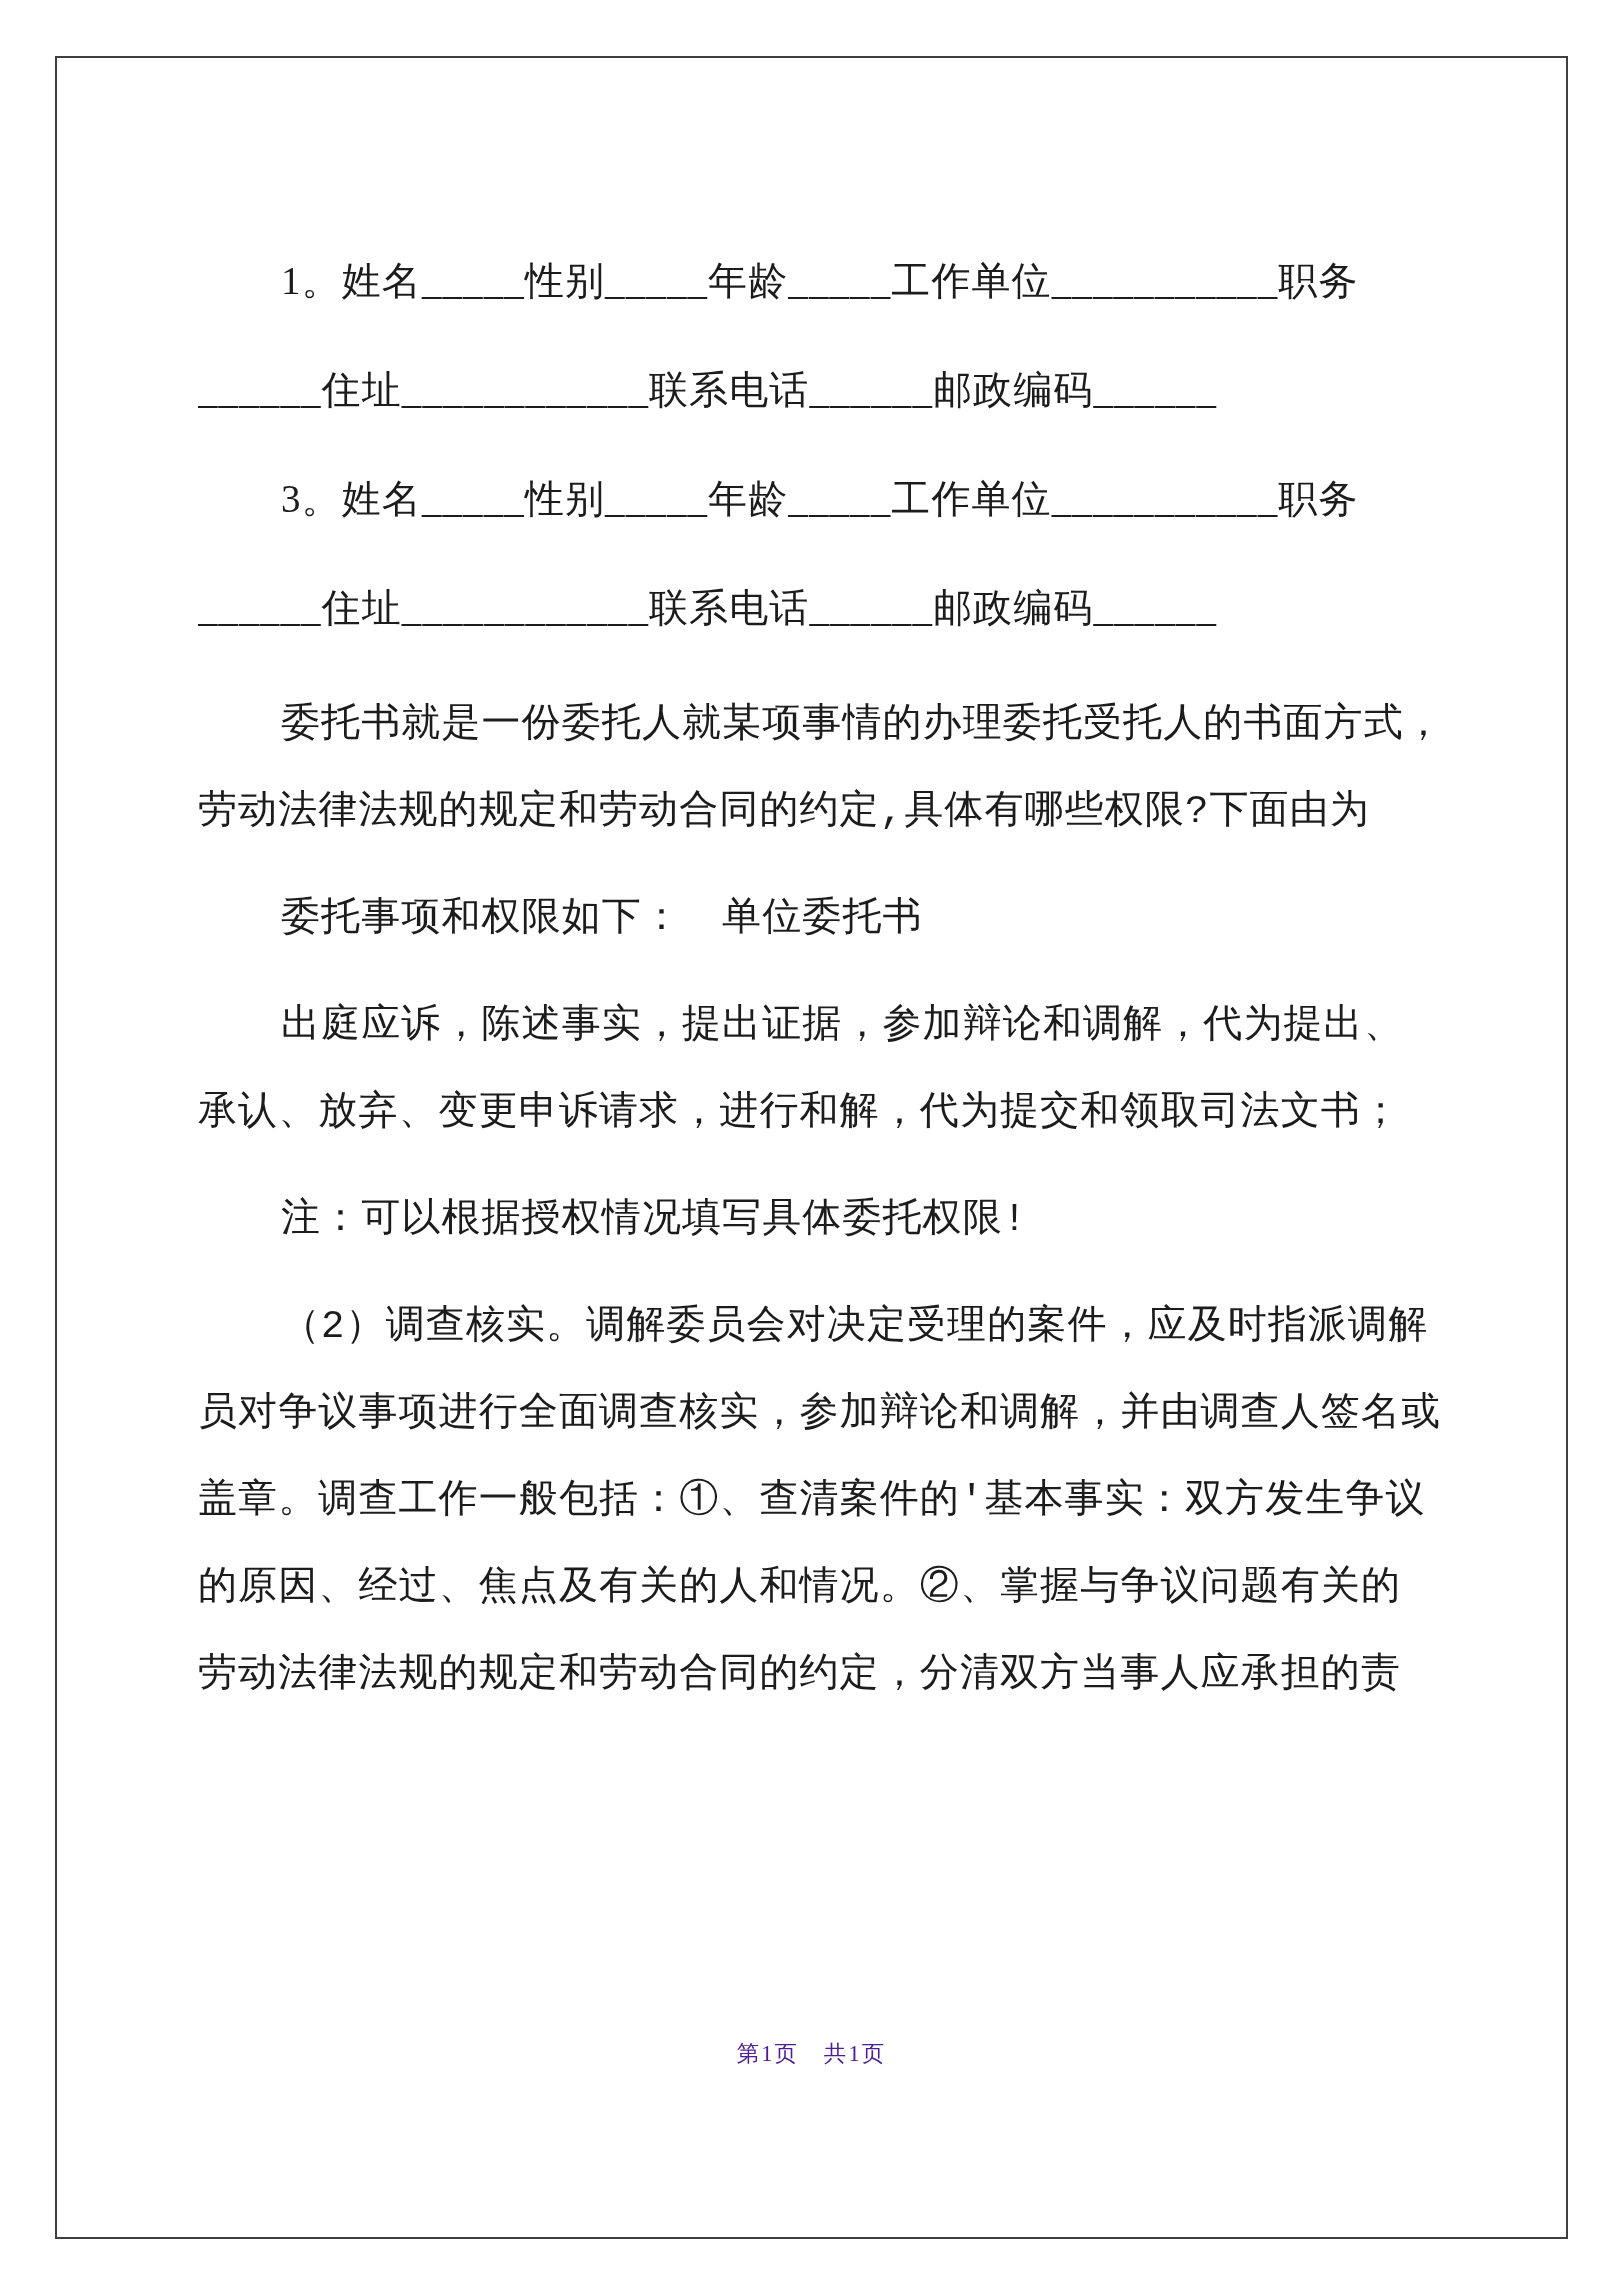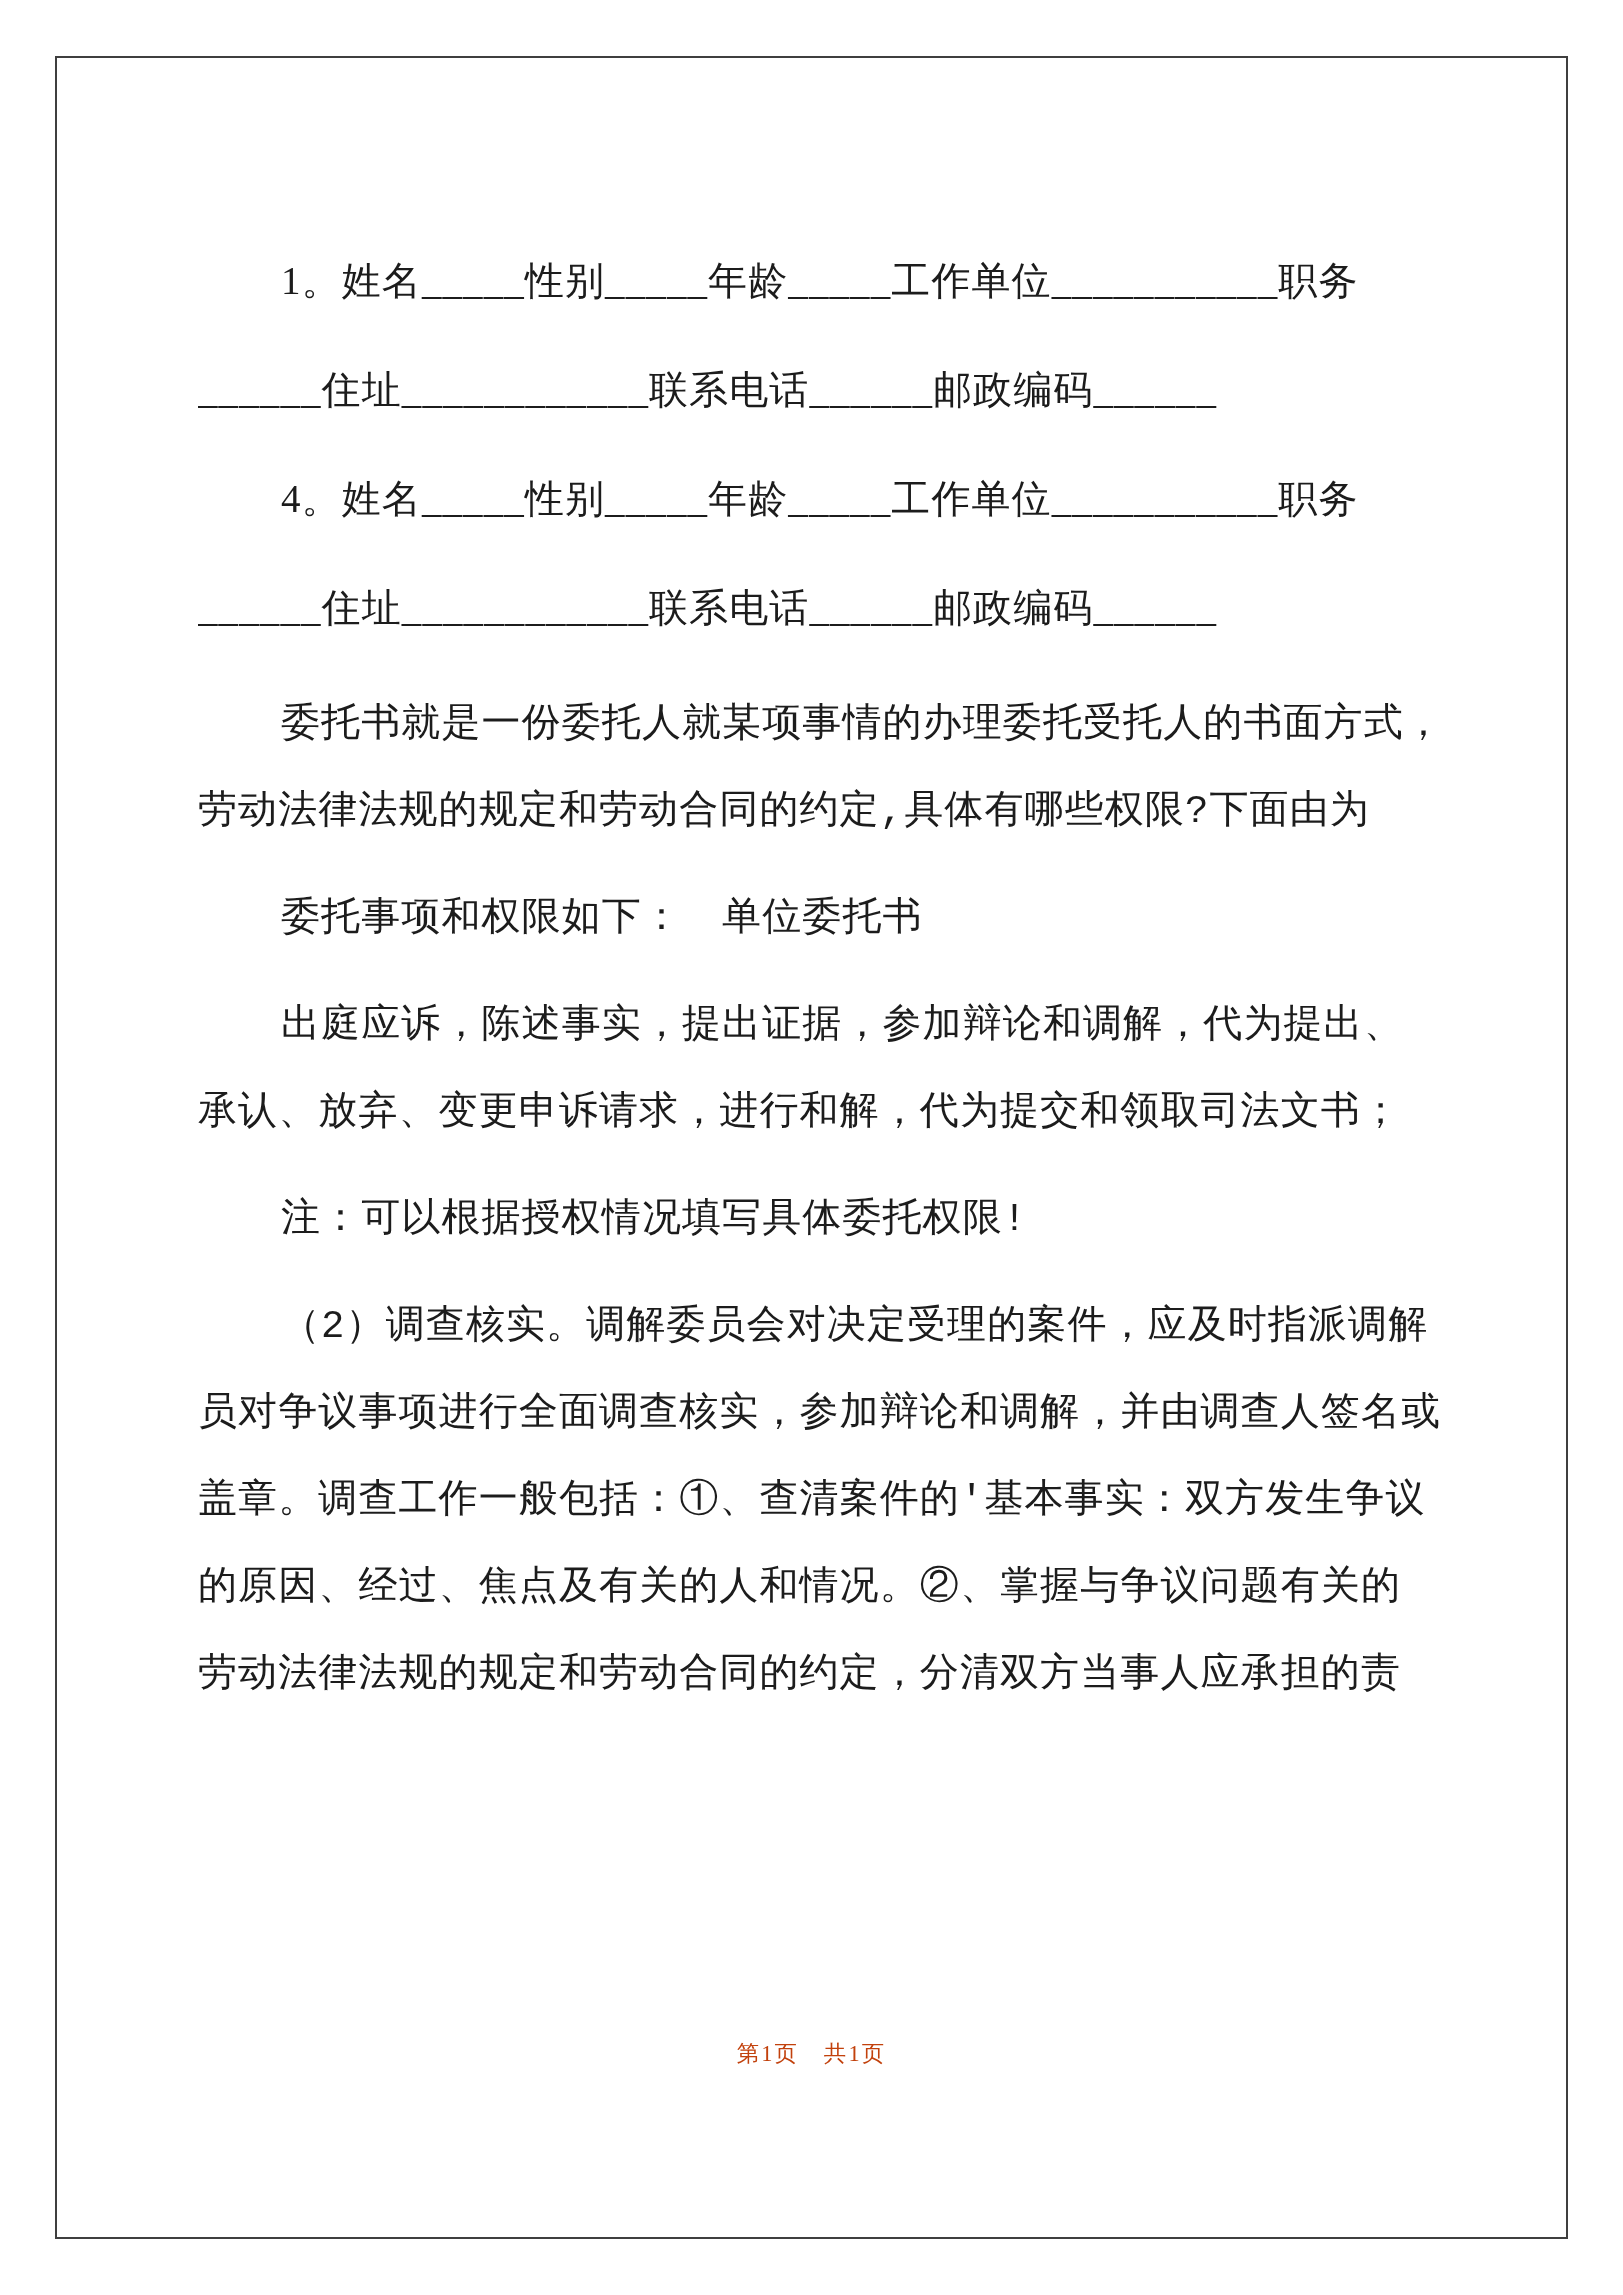--- a/index.html
+++ b/index.html
@@ -53,32 +53,32 @@
     text-indent: 83px;
   }
   .footer {
     position: absolute;
     left: 0;
     right: 0;
     bottom: 168px;
     text-align: center;
     font-size: 22.4px;
     letter-spacing: 2.2px;
-    color: #c2410c;
+    color: #4c1d95;
   }
 </style>
 </head>
 <body>
 
 <div class="page">
   <div class="frame">
     <div class="content">
       <p class="line form indent">1。姓名_____性别_____年龄_____工作单位___________职务</p>
       <p class="line form">______住址____________联系电话______邮政编码______</p>
-      <p class="line form indent">4。姓名_____性别_____年龄_____工作单位___________职务</p>
+      <p class="line form indent">3。姓名_____性别_____年龄_____工作单位___________职务</p>
       <p class="line form">______住址____________联系电话______邮政编码______</p>
 
       <p class="line body indent para-start">委托书就是一份委托人就某项事情的办理委托受托人的书面方式，</p>
       <p class="line body">劳动法律法规的规定和劳动合同的约定,具体有哪些权限?下面由为</p>
 
       <p class="line body indent para-start">委托事项和权限如下：　单位委托书</p>
 
       <p class="line body indent para-start">出庭应诉，陈述事实，提出证据，参加辩论和调解，代为提出、</p>
       <p class="line body">承认、放弃、变更申诉请求，进行和解，代为提交和领取司法文书；</p>
 

